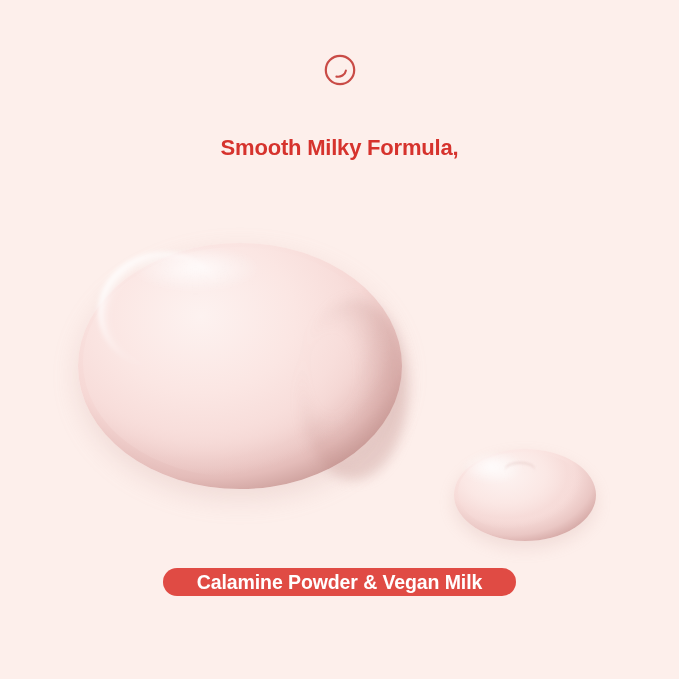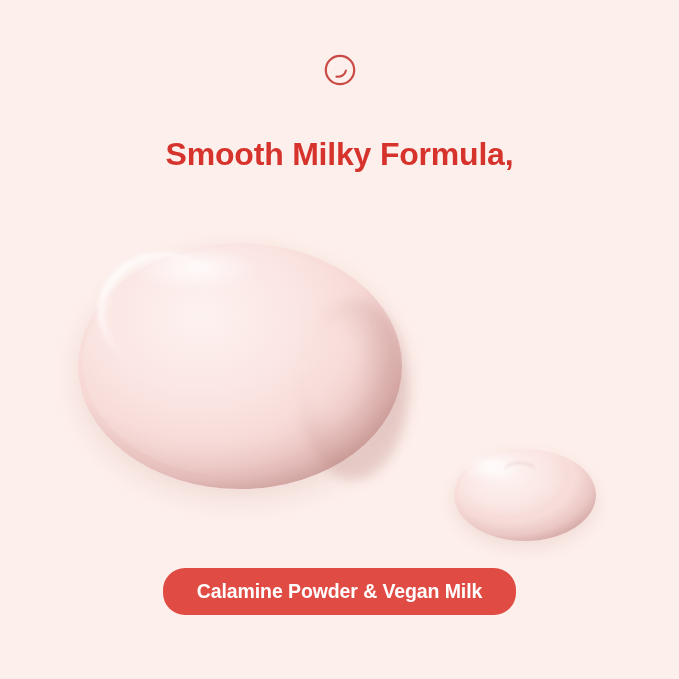--- a/index.html
+++ b/index.html
@@ -38,21 +38,21 @@
   
   .headline {
     position: absolute;
     left: 0;
     right: 0;
     top: 111px;
     text-align: center;
     color: #d6332d;
     font-family: "Liberation Sans", sans-serif;
     font-weight: bold;
-    font-size: 32px;
+    font-size: 22px;
     line-height: 44px;
     letter-spacing: -0.2px;
     white-space: nowrap;
   }
   .headline .hl-line {
     display: block;
   }
 
   
   .droplet-stage {
@@ -171,21 +171,21 @@
     left: 0;
     right: 0;
     top: 568px;
     display: flex;
     justify-content: center;
   }
   .badge {
     display: inline-flex;
     align-items: center;
     justify-content: center;
-    height: 47px;
+    height: 28px;
     padding: 0 34px;
     border-radius: 22px;
     background: #e04b44;
     color: #ffffff;
     font-family: "Liberation Sans", sans-serif;
     font-weight: bold;
     font-size: 19.5px;
     letter-spacing: -0.1px;
     white-space: nowrap;
   }

